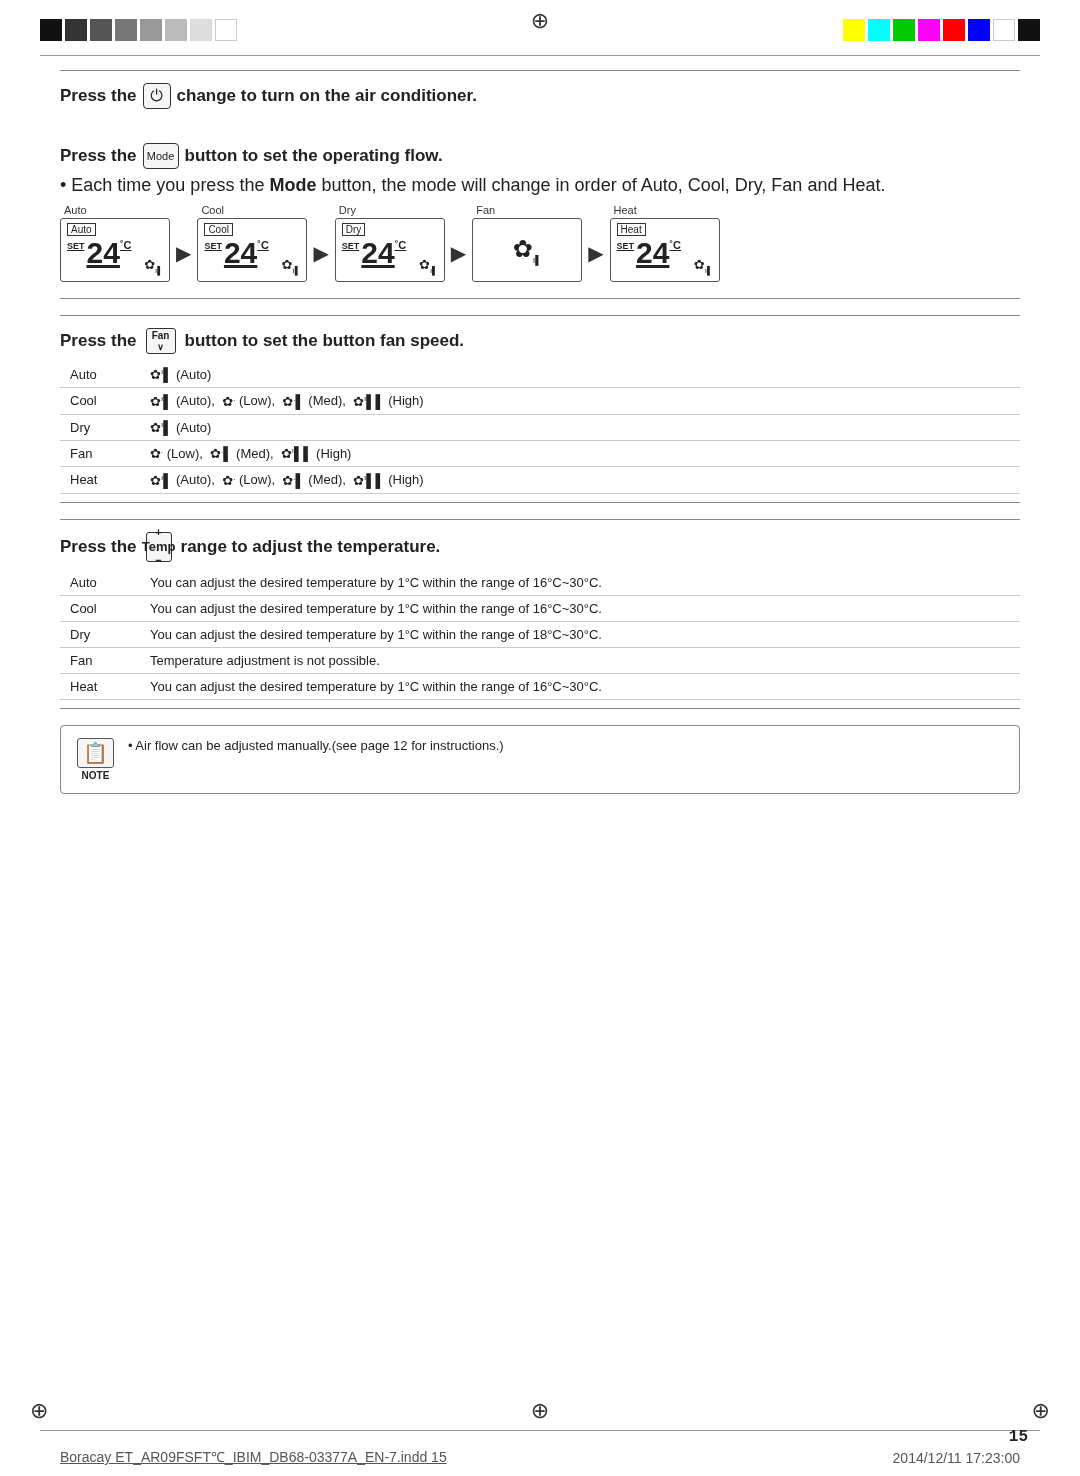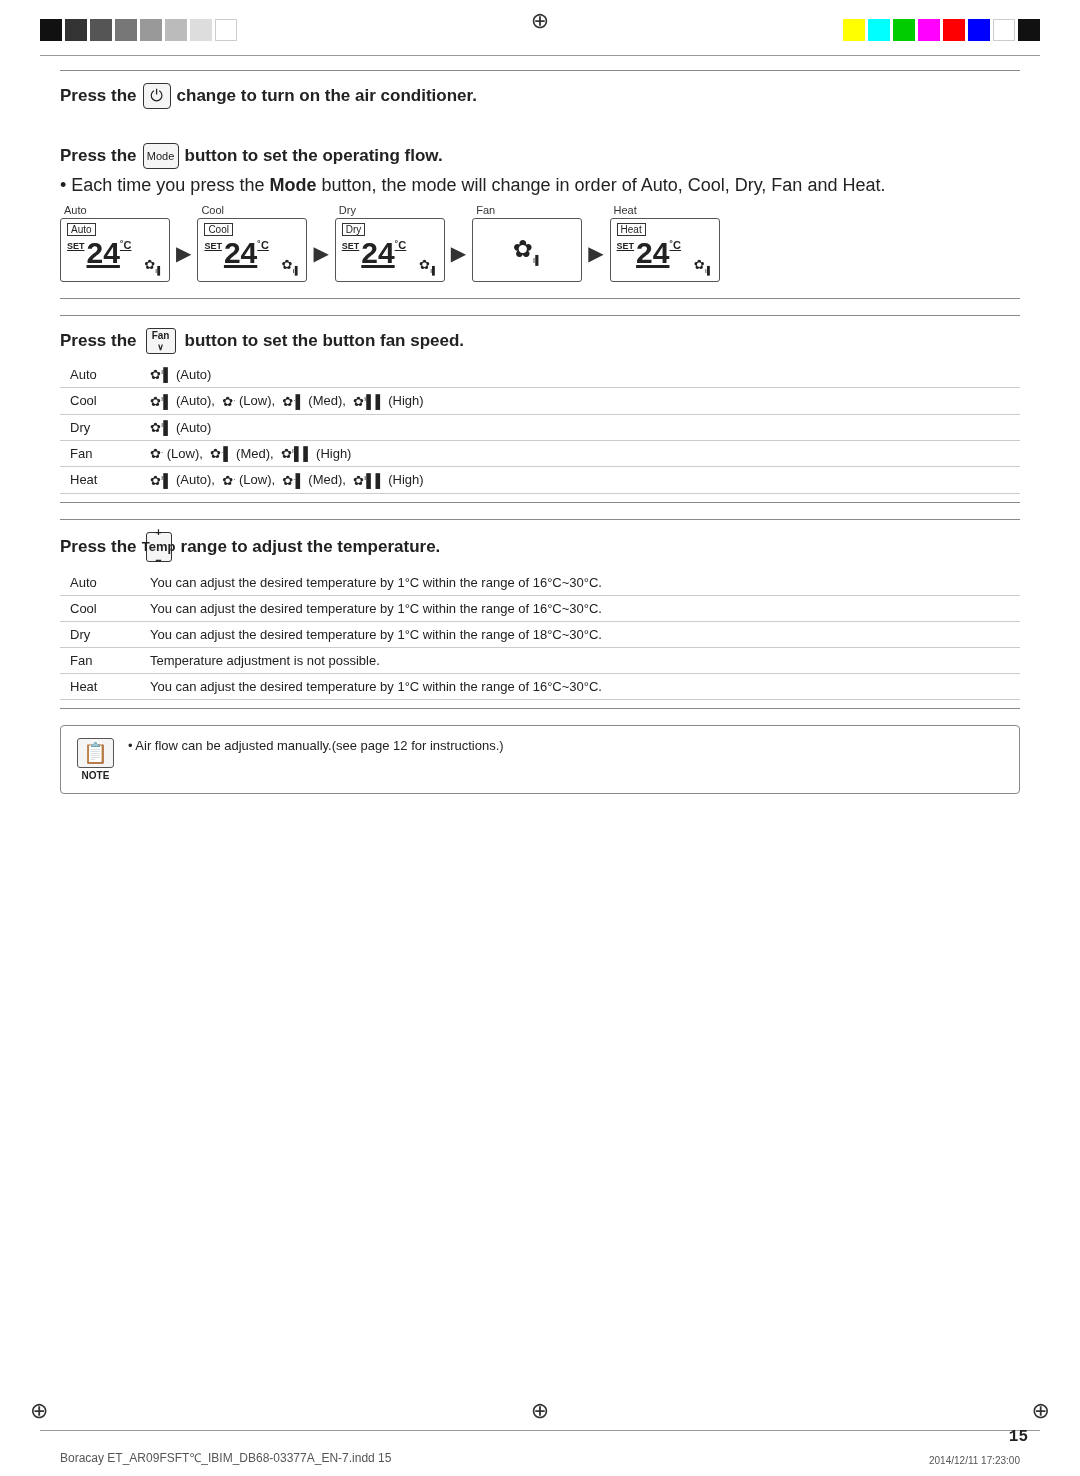--- a/index.html
+++ b/index.html
@@ -199,28 +199,29 @@
       bottom: 30px;
       right: 52px;
       font-size: 16px;
       font-weight: bold;
       font-family: Liberation Mono, monospace;
     }
     .footer-text {
       position: absolute;
       bottom: 10px;
       left: 60px;
-      font-size: 12px;
+      font-size: 14px;
       color: #555;
+      text-decoration: underline;
     }
     .footer-date {
       position: absolute;
       bottom: 10px;
       right: 60px;
-      font-size: 10px;
+      font-size: 14px;
       color: #555;
       margin-left: 44px;
     }
 
     
     .top-print-area {
       position: absolute;
       top: 0;
       left: 0;
       right: 0;

